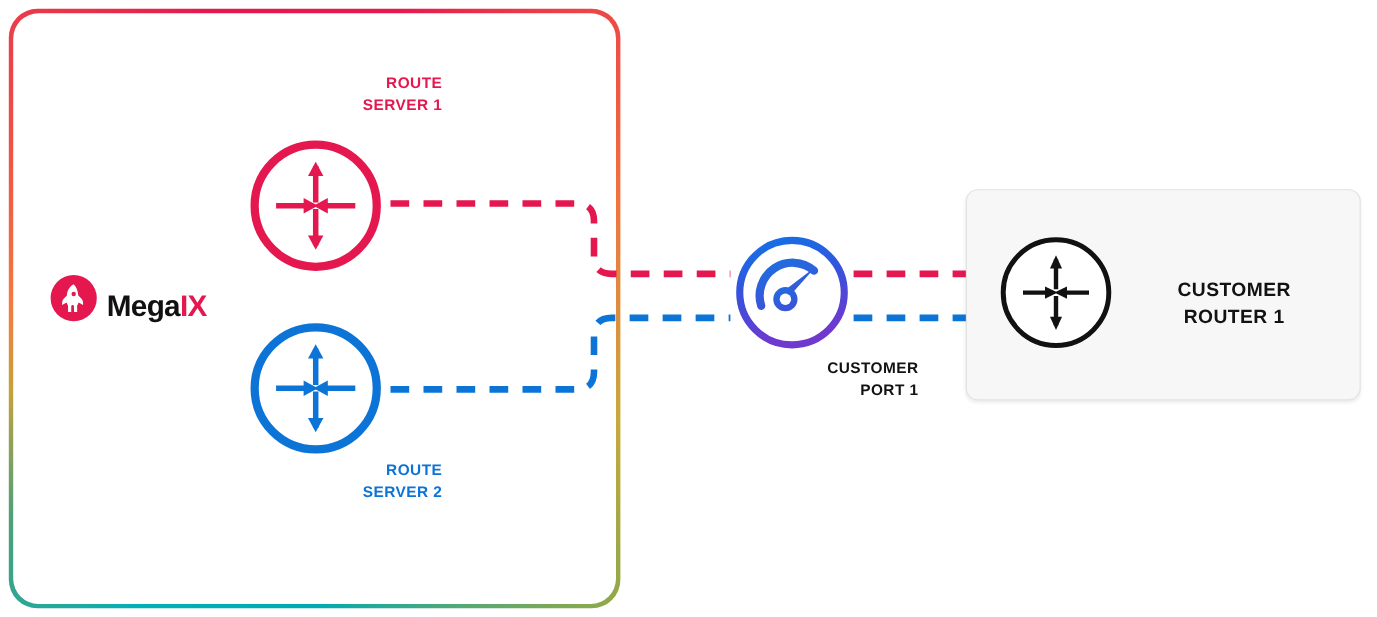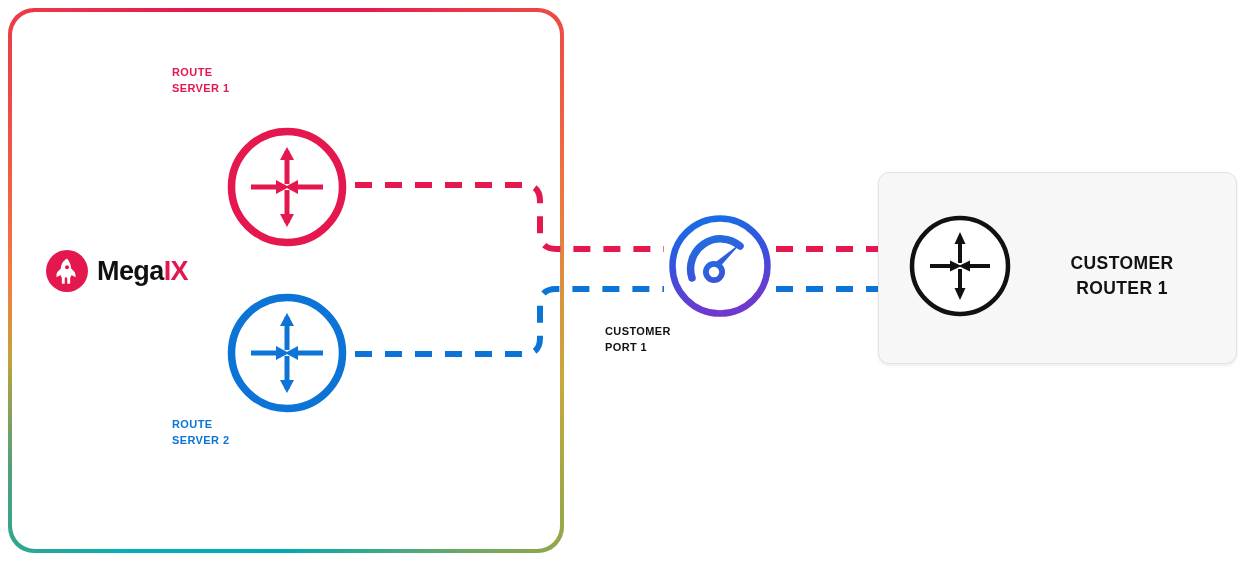--- a/index.html
+++ b/index.html
@@ -48,21 +48,21 @@
     background: #ffffff;
     border-radius: 23px;
   }
 
   
   #megaix-logo {
     position: absolute;
     left: 46px;
     top: 250px;
     display: flex;
-    align-items: center;
+    align-items: flex-end;
     gap: 9px;
   }
   #megaix-mark {
     width: 42px;
     height: 42px;
     border-radius: 50%;
     background: #e5174f;
     display: flex;
     align-items: center;
     justify-content: center;
@@ -77,22 +77,22 @@
   .wm-mega { color: #111111; }
   .wm-ix   { color: #e5174f; }
 
   
   .node { position: absolute; }
   .node-label {
     position: absolute;
     width: 230px;
     left: 50%;
     transform: translateX(-50%);
-    text-align: left;
-    font-size: 11px;
+    text-align: right;
+    font-size: 14px;
     font-weight: bold;
     line-height: 1.45;
     letter-spacing: 0.4px;
     white-space: pre-line;
   }
   .label-crimson { color: #e5174f; }
   .label-blue    { color: #0b74d6; }
   .label-black   { color: #121212; }
 
   #rs1 { left: 227px; top: 127px; width: 120px; height: 120px; }

